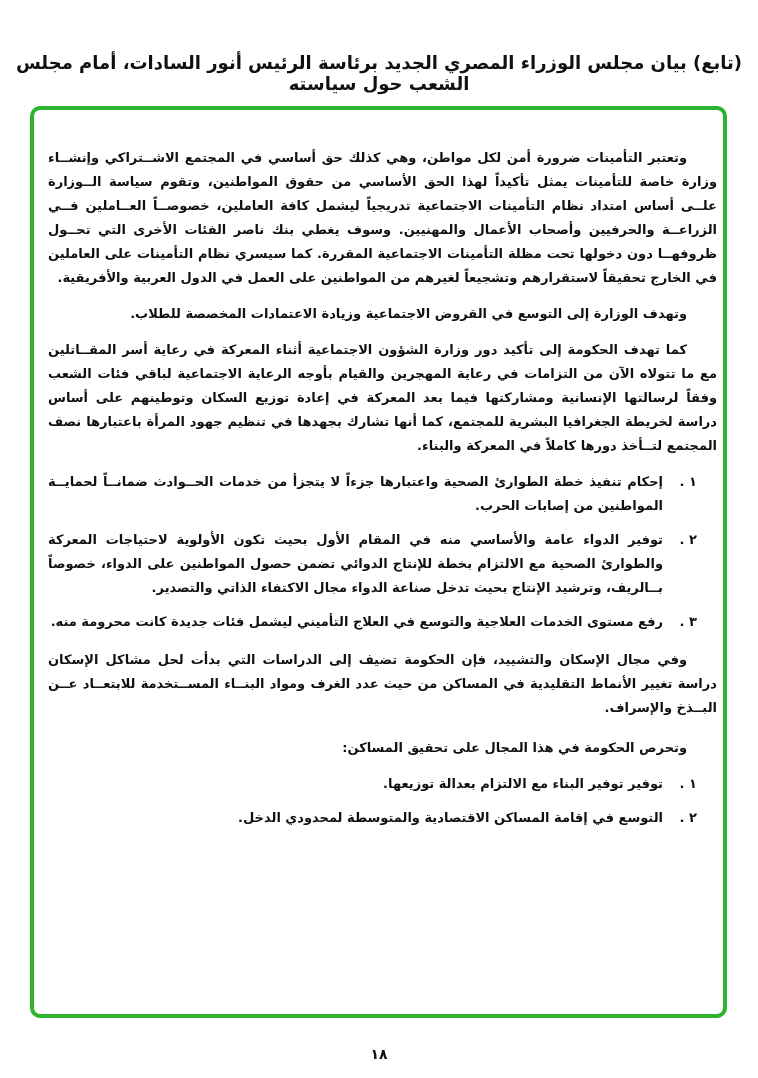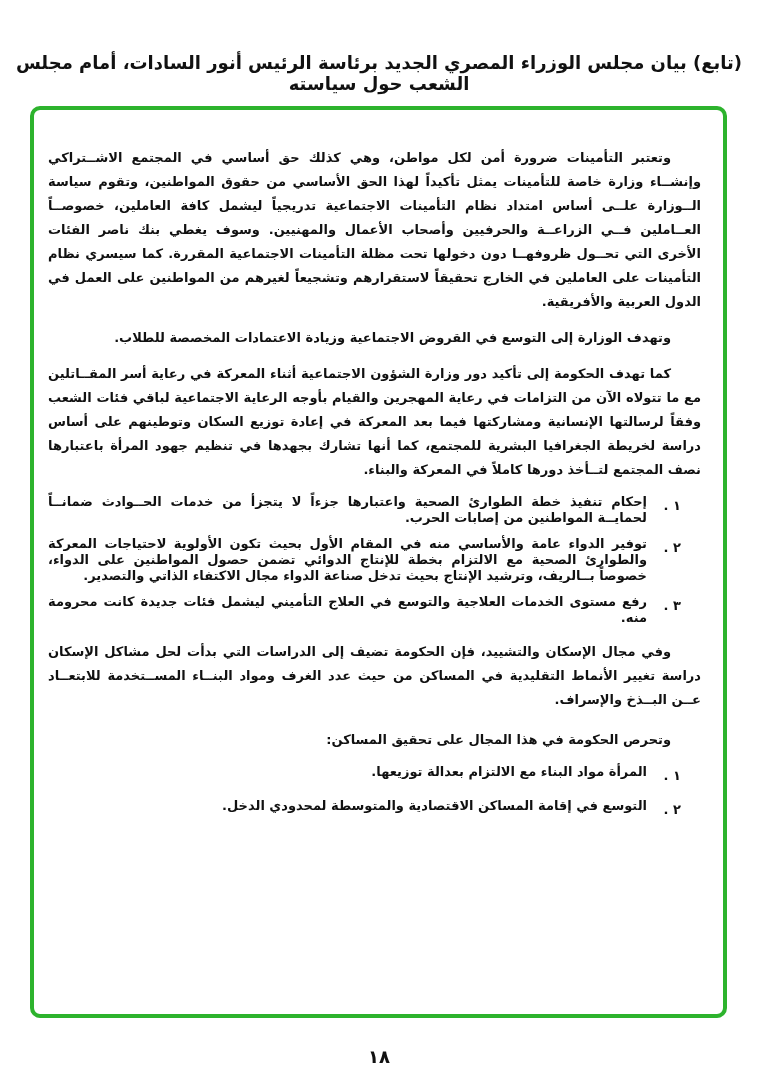--- a/index.html
+++ b/index.html
@@ -28,21 +28,21 @@
   }
   .green-box {
     position: absolute;
     top: 106px;
     left: 30px;
     width: 697px;
     height: 912px;
     box-sizing: border-box;
     border: 4px solid #2db32d;
     border-radius: 10px;
-    padding: 36px 22px 20px 14px;
+    padding: 36px 6px 20px 14px;
     direction: rtl;
   }
   .body-text {
     direction: rtl;
     text-align: justify;
     font-weight: bold;
     font-size: 13px;
     line-height: 24px;
   }
   p.para {
@@ -65,33 +65,33 @@
     flex: 0 0 26px;
     font-weight: bold;
     font-size: 13px;
     line-height: 24px;
     text-align: right;
   }
   .list-text {
     flex: 1;
     font-weight: bold;
     font-size: 13px;
-    line-height: 16px;
+    line-height: 24px;
     text-align: justify;
     padding-right: 8px;
   }
   .page-number {
     position: absolute;
     top: 1046px;
     left: 0;
     width: 100%;
     text-align: center;
     direction: rtl;
     font-weight: bold;
-    font-size: 18px;
+    font-size: 14px;
   }
 </style>
 </head>
 <body>
 
 <div class="doc-header">(تابع) بيان مجلس الوزراء المصري الجديد برئاسة الرئيس أنور السادات، أمام مجلس الشعب حول سياسته</div>
 
 <div class="green-box">
 
   <div class="body-text">
@@ -118,21 +118,21 @@
       </div>
     </div>
 
     <p class="para">وفي مجال الإسكان والتشييد، فإن الحكومة تضيف إلى الدراسات التي بدأت لحل مشاكل الإسكان دراسة تغيير الأنماط التقليدية في المساكن من حيث عدد الغرف ومواد البنــاء المســتخدمة للابتعــاد عــن البــذخ والإسراف.</p>
 
     <p class="heading">وتحرص الحكومة في هذا المجال على تحقيق المساكن:</p>
 
     <div class="num-list">
       <div class="list-item">
         <span class="list-num">١ .</span>
-        <span class="list-text">المرأة مواد البناء مع الالتزام بعدالة توزيعها.</span>
+        <span class="list-text">توفير توفير البناء مع الالتزام بعدالة توزيعها.</span>
       </div>
       <div class="list-item">
         <span class="list-num">٢ .</span>
         <span class="list-text">التوسع في إقامة المساكن الاقتصادية والمتوسطة لمحدودي الدخل.</span>
       </div>
     </div>
 
   </div>
 </div>
 

